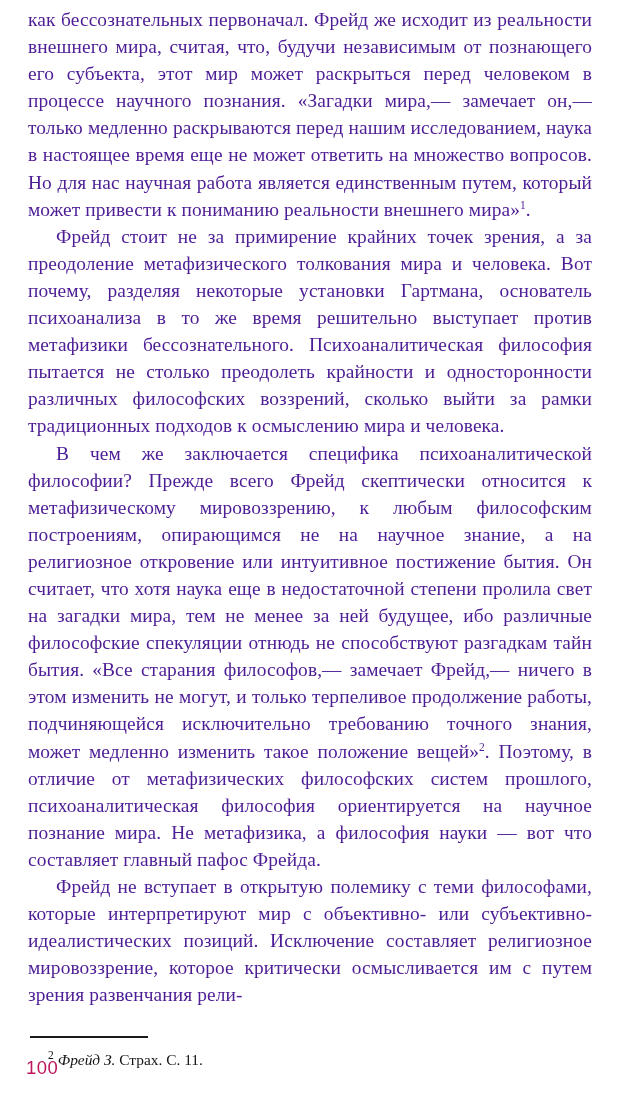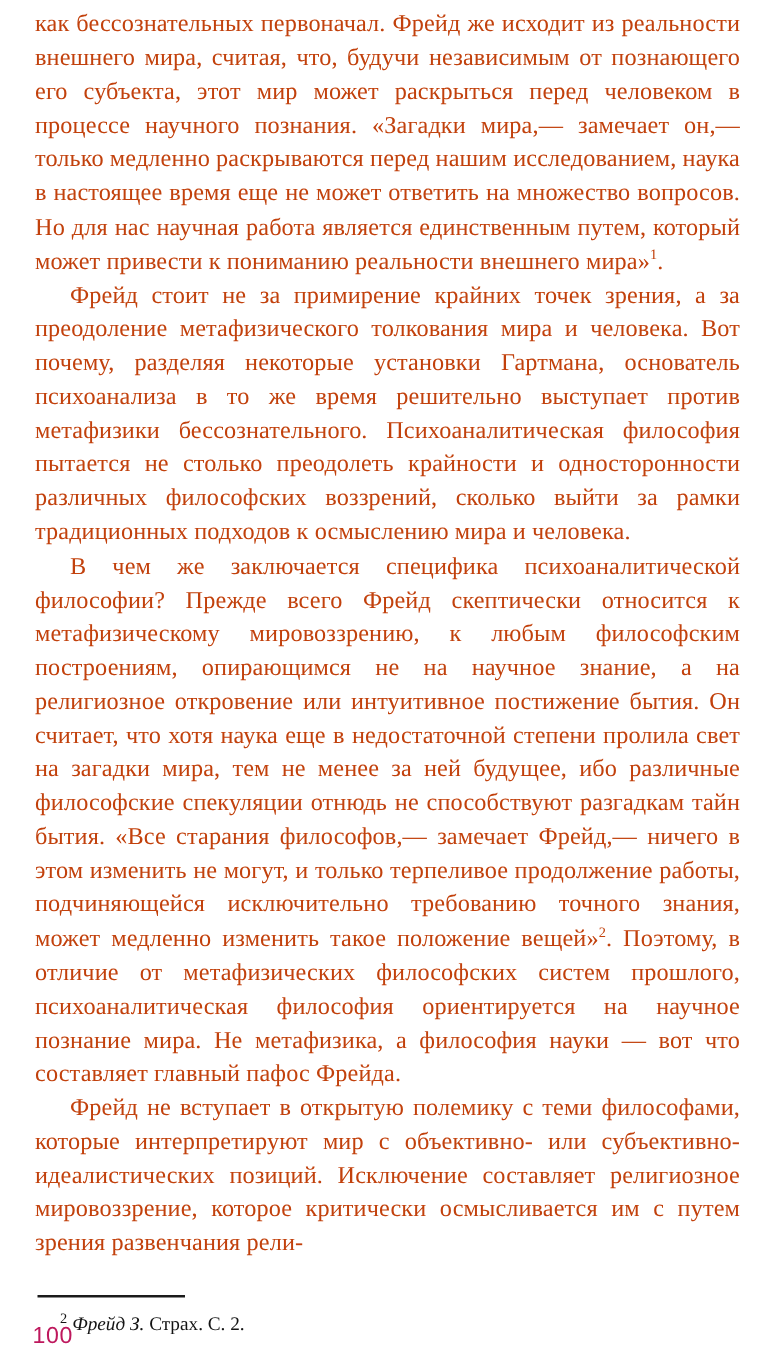--- a/index.html
+++ b/index.html
@@ -22,21 +22,21 @@
     height: 1095px;
     box-sizing: border-box;
     padding: 6px 28px 0 28px;
   }
   .body-text {
     font-size: 19.4px;
     line-height: 27.1px;
     text-align: justify;
     letter-spacing: 0.1px;
     font-family: "Liberation Serif", serif;
-    color: #c2410c;
+    color: #4c1d95;
   }
   .para {
     margin: 0;
     text-indent: 28px;
     text-align: justify;
   }
   .para.first {
     text-indent: 0;
   }
   .footnote-rule {
@@ -99,18 +99,18 @@
 
     <p class="para">Фрейд не вступает в открытую полемику с теми философами, которые интерпретируют мир с объективно- или субъективно-идеалистических позиций. Исключение составляет религиозное мировоззрение, которое критически осмысливается им с путем зрения развенчания рели-</p>
 
   </div>
 
   <div class="spacer-pre-footnote"></div>
 
   <div class="footnote-rule"></div>
 
   <div class="footnotes footnote-block">
-    <p class="footnote"><span class="fn-marker">2</span><span class="it">Фрейд З.</span> <span>Страх. С. 2.</span></p>
+    <p class="footnote"><span class="fn-marker">2</span><span class="it">Фрейд З.</span> <span>Страх. С. 11.</span></p>
   </div>
 
   <div class="page-number">100</div>
 
 </div>
 
 </body></html>

